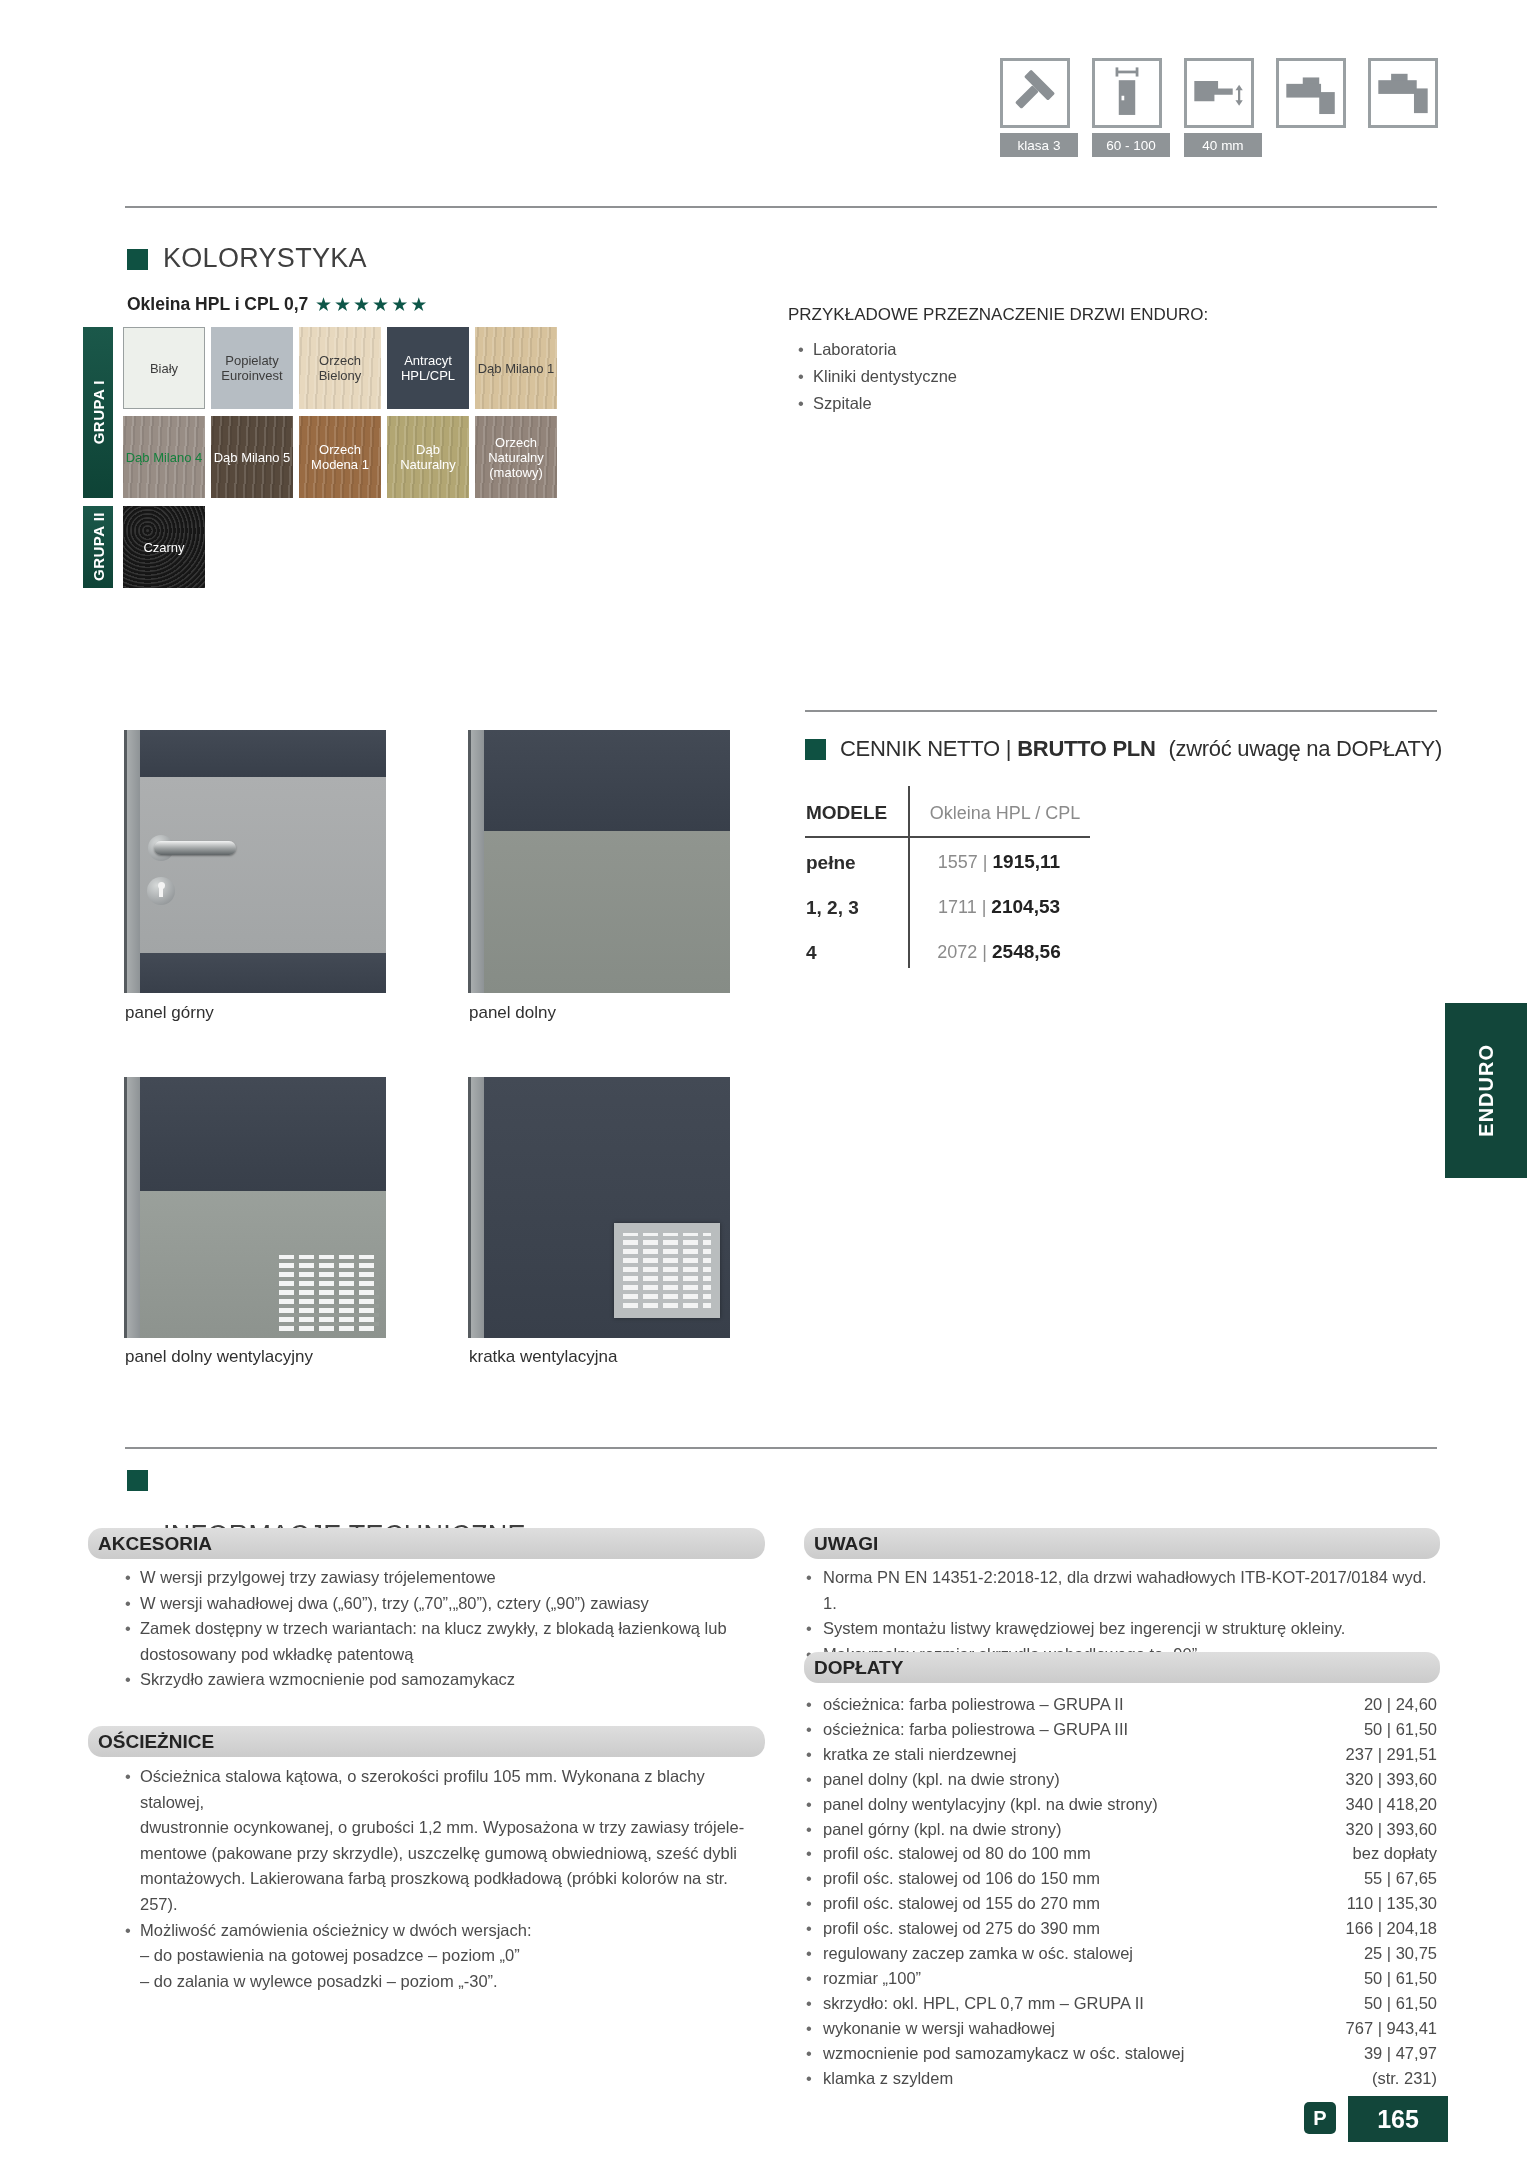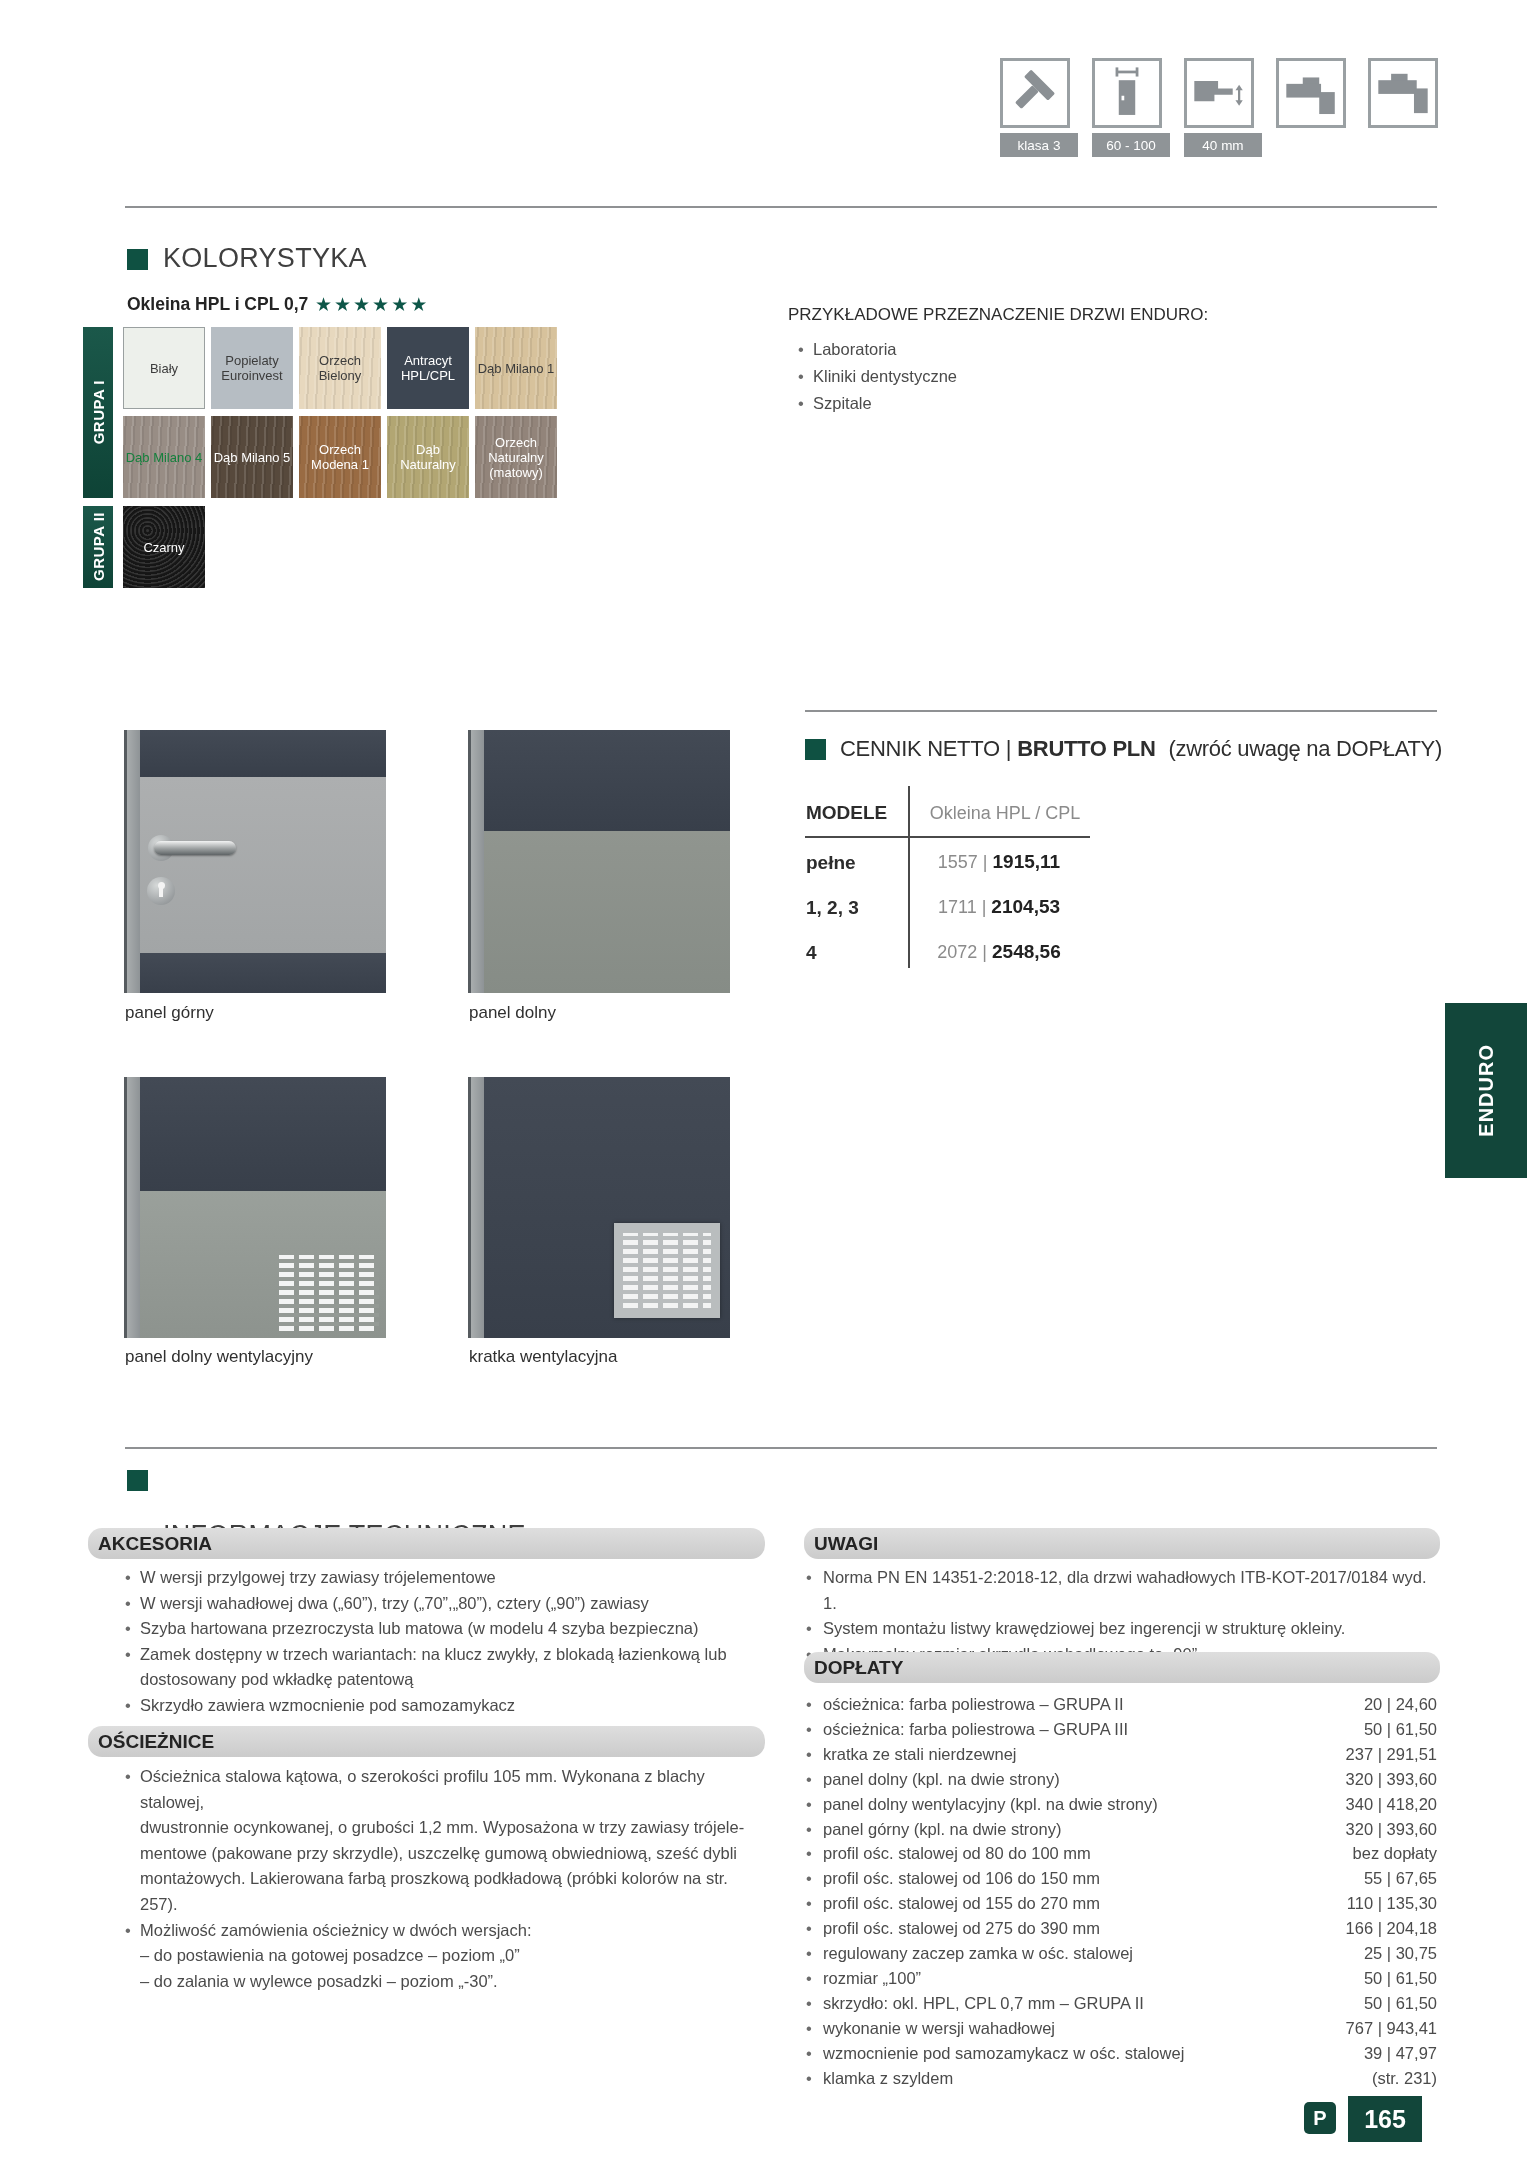--- a/index.html
+++ b/index.html
@@ -307,24 +307,20 @@
     <div class="line">
         <span class="dot"></span>
         <span>W wersji przylgowej trzy zawiasy trójelementowe</span>
       </div>
     <div class="line">
         <span class="dot"></span>
         <span>W wersji wahadłowej dwa („60”), trzy („70”,„80”), cztery („90”) zawiasy</span>
       </div>
     <div class="line">
         <span class="dot"></span>
-        <span>Szyba hartowana przezroczysta lub matowa (w modelu 4 szyba bezpieczna)</span>
-      </div>
-    <div class="line">
-        <span class="dot"></span>
         <span>Zamek dostępny w trzech wariantach: na klucz zwykły, z blokadą łazienkową lub</span>
       </div>
     <div class="line cont">
         <span>dostosowany pod wkładkę patentową</span>
       </div>
     <div class="line">
         <span class="dot"></span>
         <span>Skrzydło zawiera wzmocnienie pod samozamykacz</span>
       </div>
   </div>
@@ -458,17 +454,17 @@
     <div class="dp-row">
         <span class="dot"></span>
         <span class="lbl">klamka z szyldem</span>
         <span class="val">(str. 231)</span>
       </div>
   </div>
 
   <div class="logo-box" style="left:1304px;top:2102px;">
       <span>P</span>
     </div>
-  <div class="page-num" style="left:1348px;top:2096px;width:74px;height:46px;">
+  <div class="page-num" style="left:1348px;top:2096px;width:100px;height:46px;">
       <span>165</span>
     </div>
 
 </div>
 
 </body></html>

